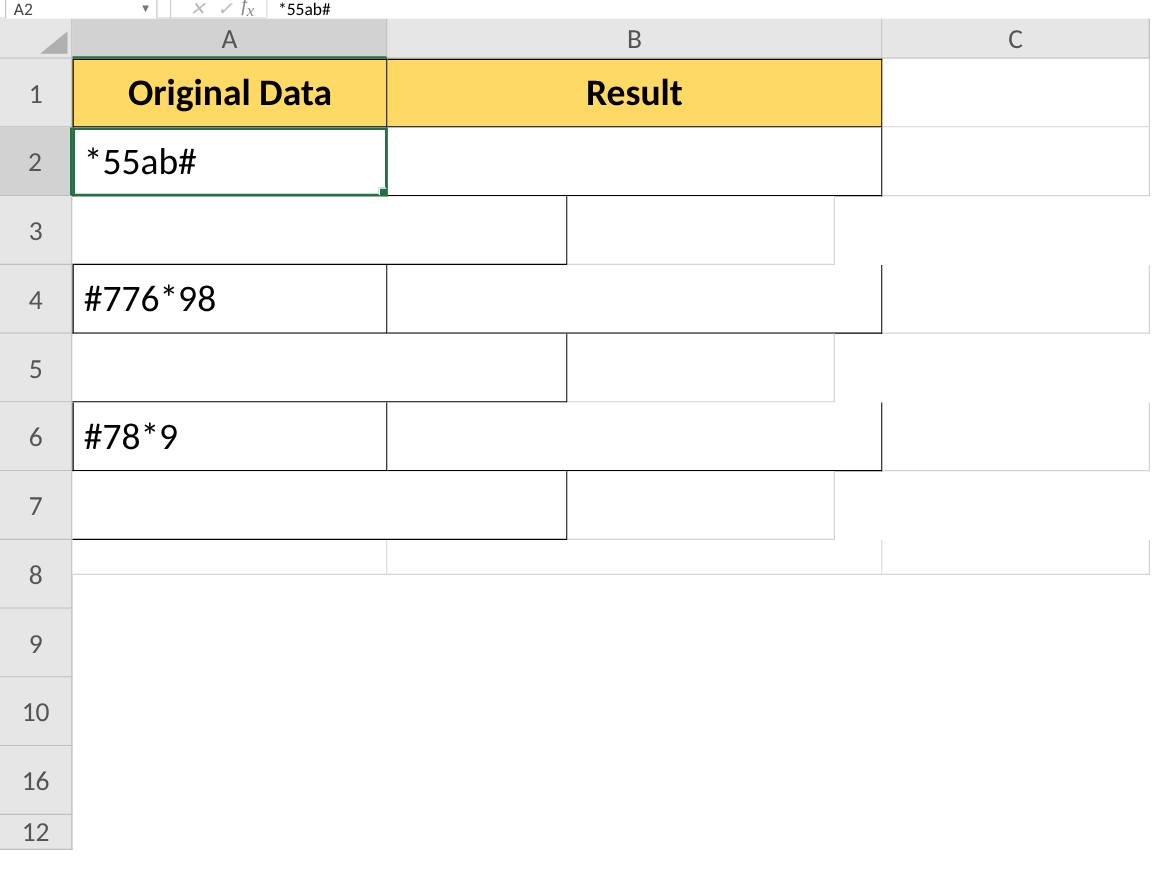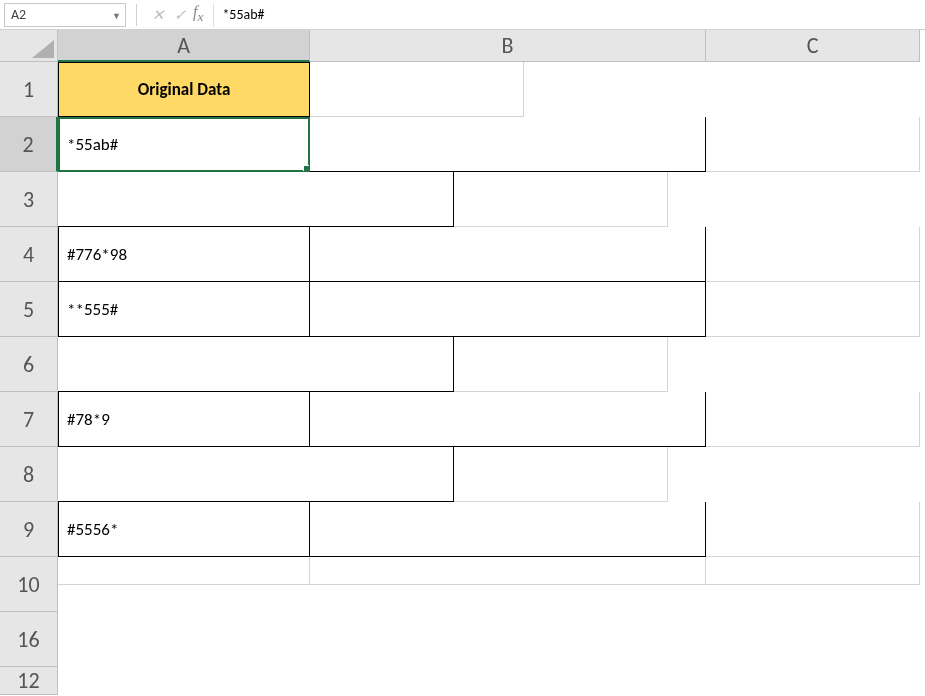--- a/index.html
+++ b/index.html
@@ -7,21 +7,21 @@
     margin: 0;
     font-family: Calibri, Arial, sans-serif;
     background: #ffffff;
     overflow: hidden;
     width: 925px;
     height: 696px;
   }
   .fbar {
     display: flex;
     align-items: center;
-    height: 30px;
+    height: 15px;
     background: #ffffff;
     border-bottom: 1px solid #d0d0d0;
     font-size: 13px;
     color: #444;
   }
   .namebox {
     width: 122px;
     height: 24px;
     margin-left: 4px;
     display: flex;
@@ -151,21 +151,21 @@
   .row {
     display: flex;
     height: 55px;
   }
   .cell {
     border-right: 1px solid #d4d4d4;
     border-bottom: 1px solid #d4d4d4;
     padding: 0 8px;
     display: flex;
     align-items: center;
-    font-size: 17px;
+    font-size: 30px;
     color: #000;
     background: #fff;
     overflow: hidden;
     white-space: nowrap;
   }
   .cell.hdr {
     background: #ffd965;
     font-weight: bold;
     justify-content: center;
     border-right: 1px solid #000;
@@ -234,56 +234,47 @@
     <div class="rowhead">8</div>
     <div class="rowhead">9</div>
     <div class="rowhead">10</div>
     <div class="rowhead">16</div>
     <div class="rowhead" style="height:28px">12</div>
   </div>
 
   <div class="grid">
     <div class="row first">
       <div class="cell hdr colA">Original Data</div>
+      <div class="cell hdr colB">Result</div>
       <div class="cell colC"></div>
     </div>
     <div class="row">
       <div class="cell bord colA selected">*55ab#</div>
       <div class="cell bord colB"></div>
       <div class="cell colC"></div>
     </div>
     <div class="row">
       <div class="cell bord colB"></div>
       <div class="cell colC"></div>
     </div>
     <div class="row">
       <div class="cell bord colA">#776*98</div>
       <div class="cell bord colB"></div>
       <div class="cell colC"></div>
     </div>
     <div class="row">
-      <div class="cell bord colA">**555#</div>
-      <div class="cell bord colB"></div>
-      <div class="cell colC"></div>
-    </div>
-    <div class="row">
       <div class="cell bord colB"></div>
       <div class="cell colC"></div>
     </div>
     <div class="row">
       <div class="cell bord colA">#78*9</div>
       <div class="cell bord colB"></div>
       <div class="cell colC"></div>
     </div>
     <div class="row">
-      <div class="cell bord colB"></div>
-      <div class="cell colC"></div>
-    </div>
-    <div class="row">
-      <div class="cell bord colA">#5556*</div>
       <div class="cell bord colB"></div>
       <div class="cell colC"></div>
     </div>
     <div class="row" style="height:28px">
       <div class="cell colA"></div>
       <div class="cell colB"></div>
       <div class="cell colC"></div>
     </div>
   </div>
 </div>

